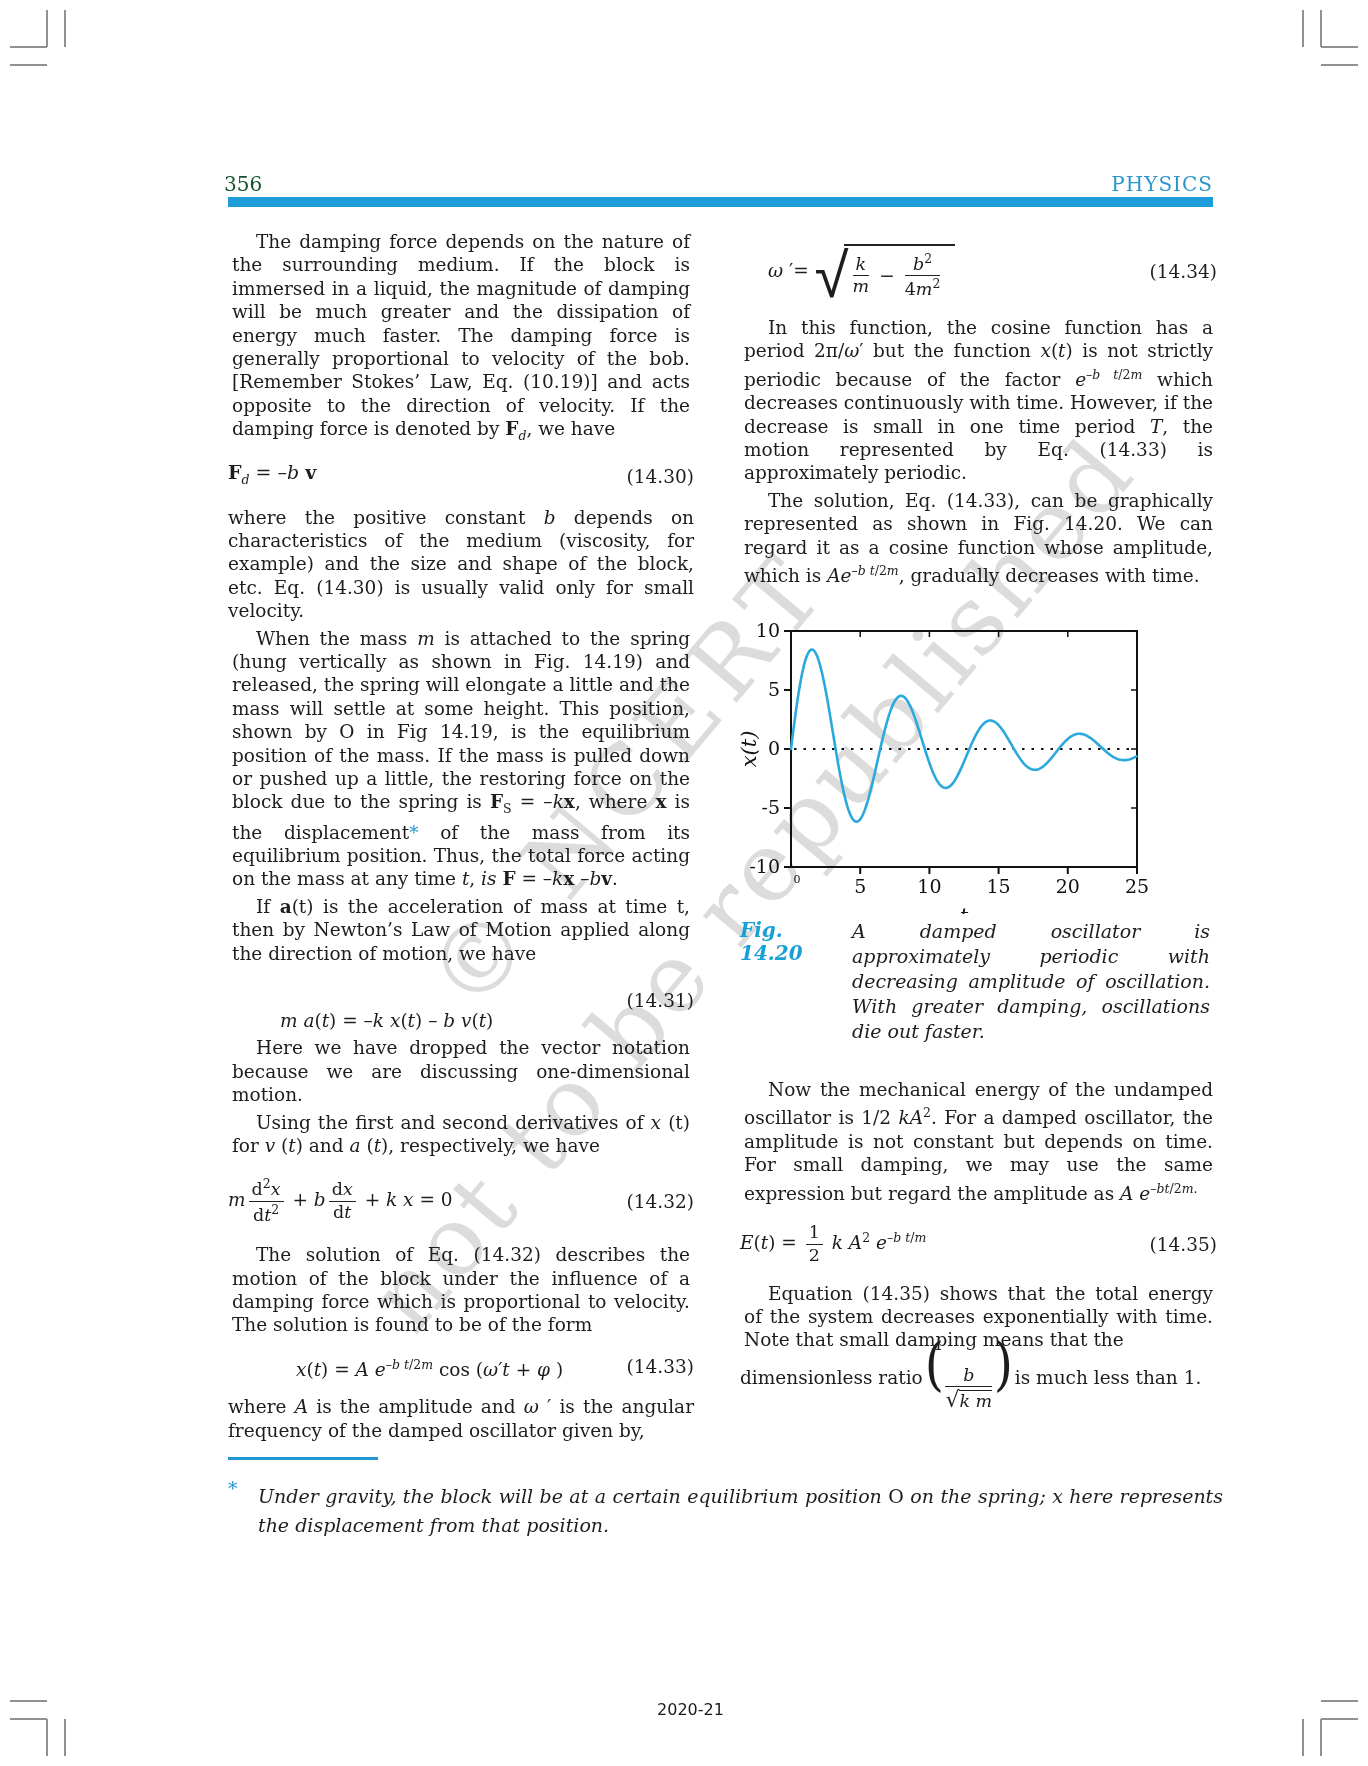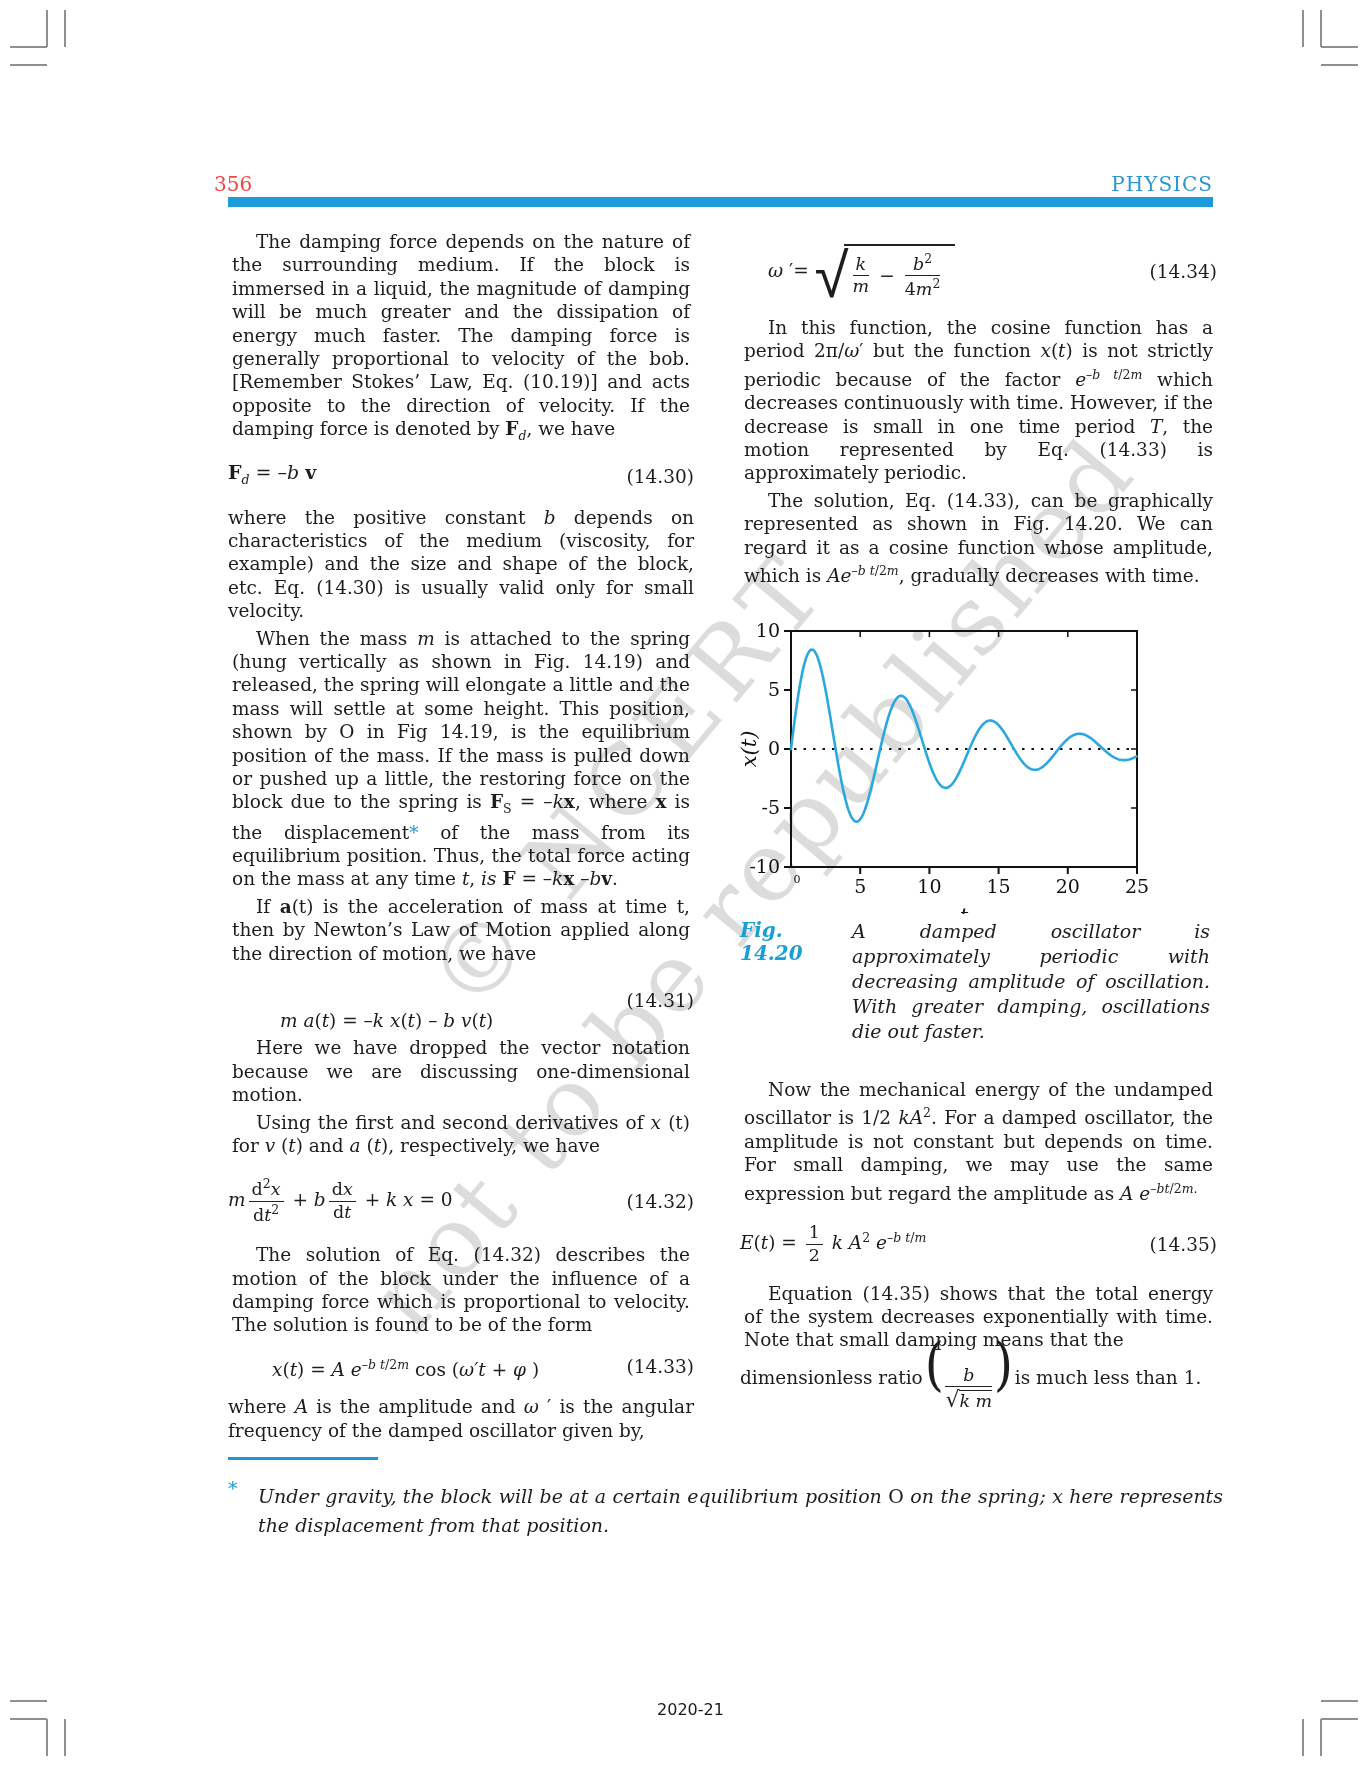--- a/index.html
+++ b/index.html
@@ -6,21 +6,21 @@
   .page{position:relative;width:1368px;height:1766px;background:#fff;overflow:hidden;
         font-family:"DejaVu Serif", serif;color:#1d1d1b;}
   
   .watermark{position:absolute;left:20px;top:700px;width:1340px;z-index:0;
              transform:rotate(-50deg);text-align:center;color:#dcdcdc;
              font-family:"DejaVu Serif",serif;pointer-events:none;}
   .watermark .wm1{font-size:96px;letter-spacing:10px;line-height:1.1;}
   .watermark .wm2{font-size:96px;letter-spacing:4px;line-height:1.1;margin-top:55px;white-space:nowrap;}
   .content{position:relative;z-index:1;}
   
-  .pagenum{position:absolute;left:214px;top:172px;font-size:20px;color:#ef4444;}
+  .pagenum{position:absolute;left:224px;top:172px;font-size:20px;color:#14532d;}
   .subject{position:absolute;top:172px;left:228px;width:985px;text-align:right;
            font-size:20px;color:#2a96cc;letter-spacing:1px;}
   .rule{position:absolute;left:228px;top:197px;width:985px;height:10px;background:#1e9cd9;}
   
   .col{position:absolute;top:226px;font-size:18.5px;line-height:23.4px;text-align:justify;}
   .col-left{left:228px;width:466px;}
   .col-right{left:740px;width:477px;}
   p.para{margin:4px;text-indent:24px;}
   p.noindent{margin:0;text-indent:0;}
   .gap14{margin-top:14px;}
@@ -42,21 +42,21 @@
   .bigp{font-size:58px;font-weight:300;vertical-align:middle;display:inline-block;
         transform:scaleX(0.85);line-height:0;position:relative;top:-2px;}
   .ratio{margin:0 0px;}
   .rs2{font-size:22px;}
   .ov{border-top:1.6px solid #222;}
   #eq30 .eqbody{font-size:19px;}
   #eq31{margin:3px 0;}
   #eq31 .eqbody{margin-left:52px;margin-top:40px;}
   #eq32{margin:20px 0 18px;}
   #eq33{margin:16px 0 14px;}
-  #eq33 .eqbody{margin-left:44px;}
+  #eq33 .eqbody{margin-left:68px;}
   #eq34{margin:18px 0 16px;}
   #eq34 .eqbody{margin-left:28px;}
   #eq35{margin:18px 0 16px;}
   #eq35 .eqbody{}
   #ratio-line{margin-top:14px;display:flex;flex-wrap:nowrap;
               text-align:left;white-space:nowrap;}
   
   .figure-block{margin-top:26px;}
   .figure-caption{display:flex;margin-top:0;}
   .figure-caption .flabel{color:#189fd6;font-weight:bold;font-style:italic;font-size:20px;

